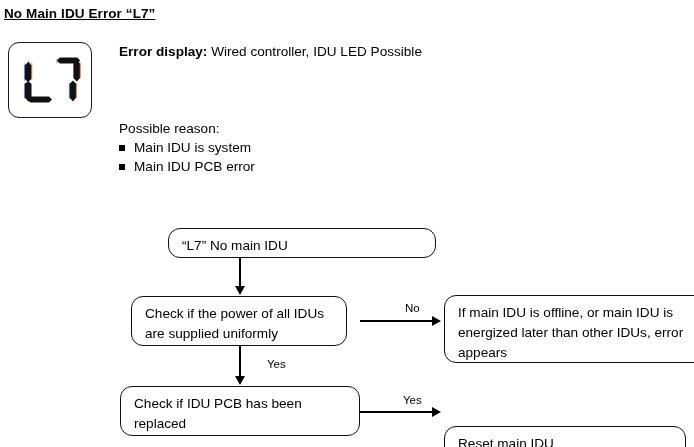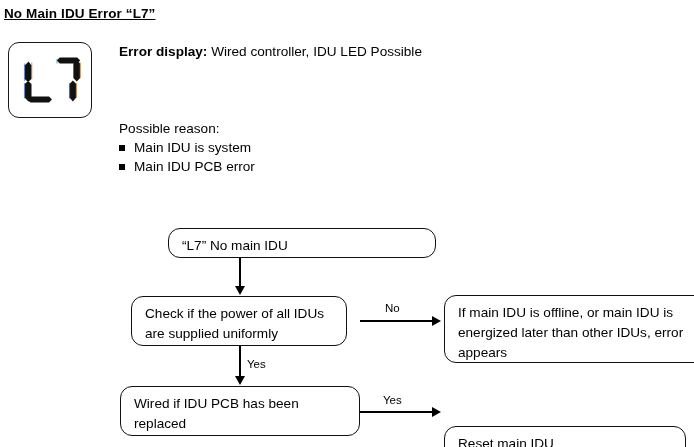--- a/index.html
+++ b/index.html
@@ -115,20 +115,21 @@
     font-size: 13.6px;
     line-height: 20px;
     color: #000;
   }
   .fc-label {
     position: absolute;
     font-size: 11.5px;
     line-height: 13px;
     color: #000;
     white-space: nowrap;
+    margin-left: 20px;
   }
 
   
   #box-start      { left: 128px; top: 228px; width: 268px; height: 30px; margin-left: 40px; }
   #box-check-power{ left: 120px; top: 296px; width: 216px; height: 50px; margin-left: 11px; }
   #box-offline    { left: 444px; top: 295px; width: 266px; height: 68px; }
   #box-check-pcb  { left: 120px; top: 386px; width: 240px; height: 50px; }
   #box-reset      { left: 444px; top: 390px; width: 242px; height: 44px; margin-top: 36px; }
 
   .arrow-line-v {
@@ -227,21 +228,21 @@
 
   <div class="fc-box" id="box-offline">
     <div class="fc-text">If main IDU is offline, or main IDU is energized later than other IDUs, error appears</div>
   </div>
 
   <div class="arrow-line-v" style="left:239px; top:346px; height:32px;"></div>
   <div class="arrow-head-down" style="left:235px; top:376px;"></div>
   <div class="fc-label" style="left:247px; top:358px;">Yes</div>
 
   <div class="fc-box" id="box-check-pcb">
-    <div class="fc-text">Wired if IDU PCB has been replaced</div>
+    <div class="fc-text">Check if IDU PCB has been replaced</div>
   </div>
 
   <div class="arrow-line-h" style="left:360px; top:411px; width:74px;"></div>
   <div class="arrow-head-right" style="left:432px; top:407px;"></div>
   <div class="fc-label" style="left:383px; top:394px;">Yes</div>
 
   <div class="fc-box" id="box-reset">
     <div class="fc-text">Reset main IDU</div>
   </div>
 

